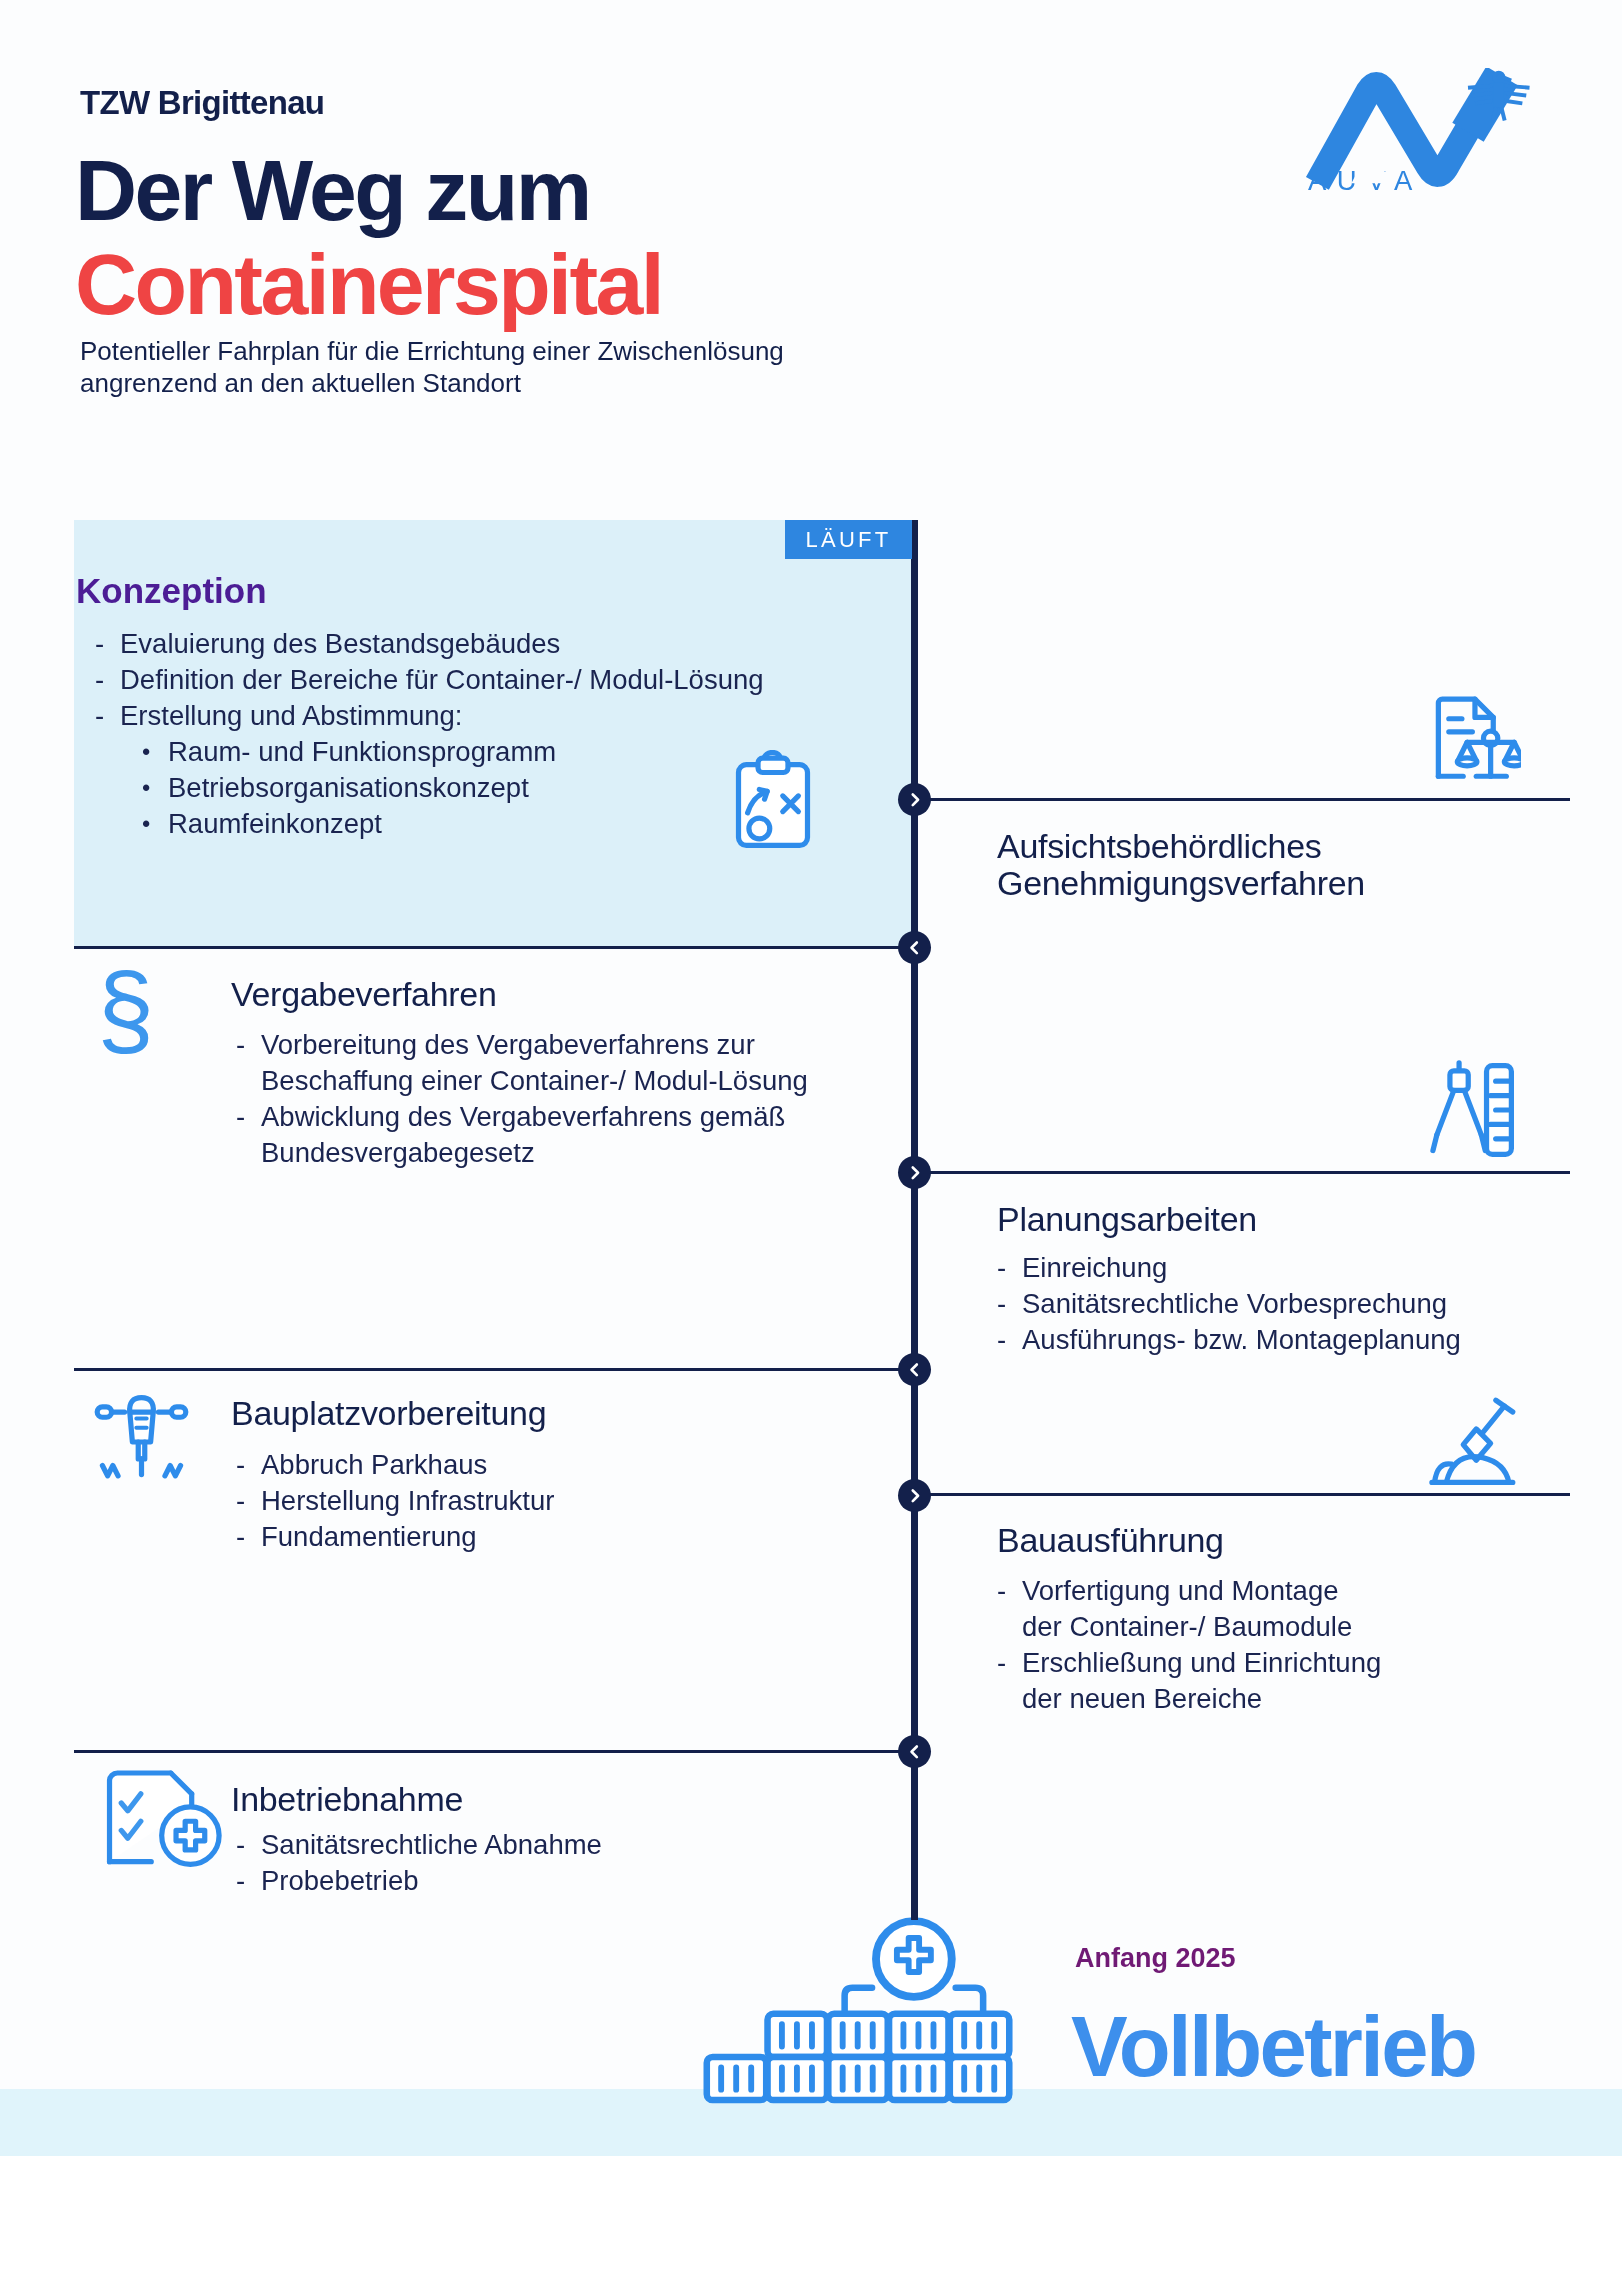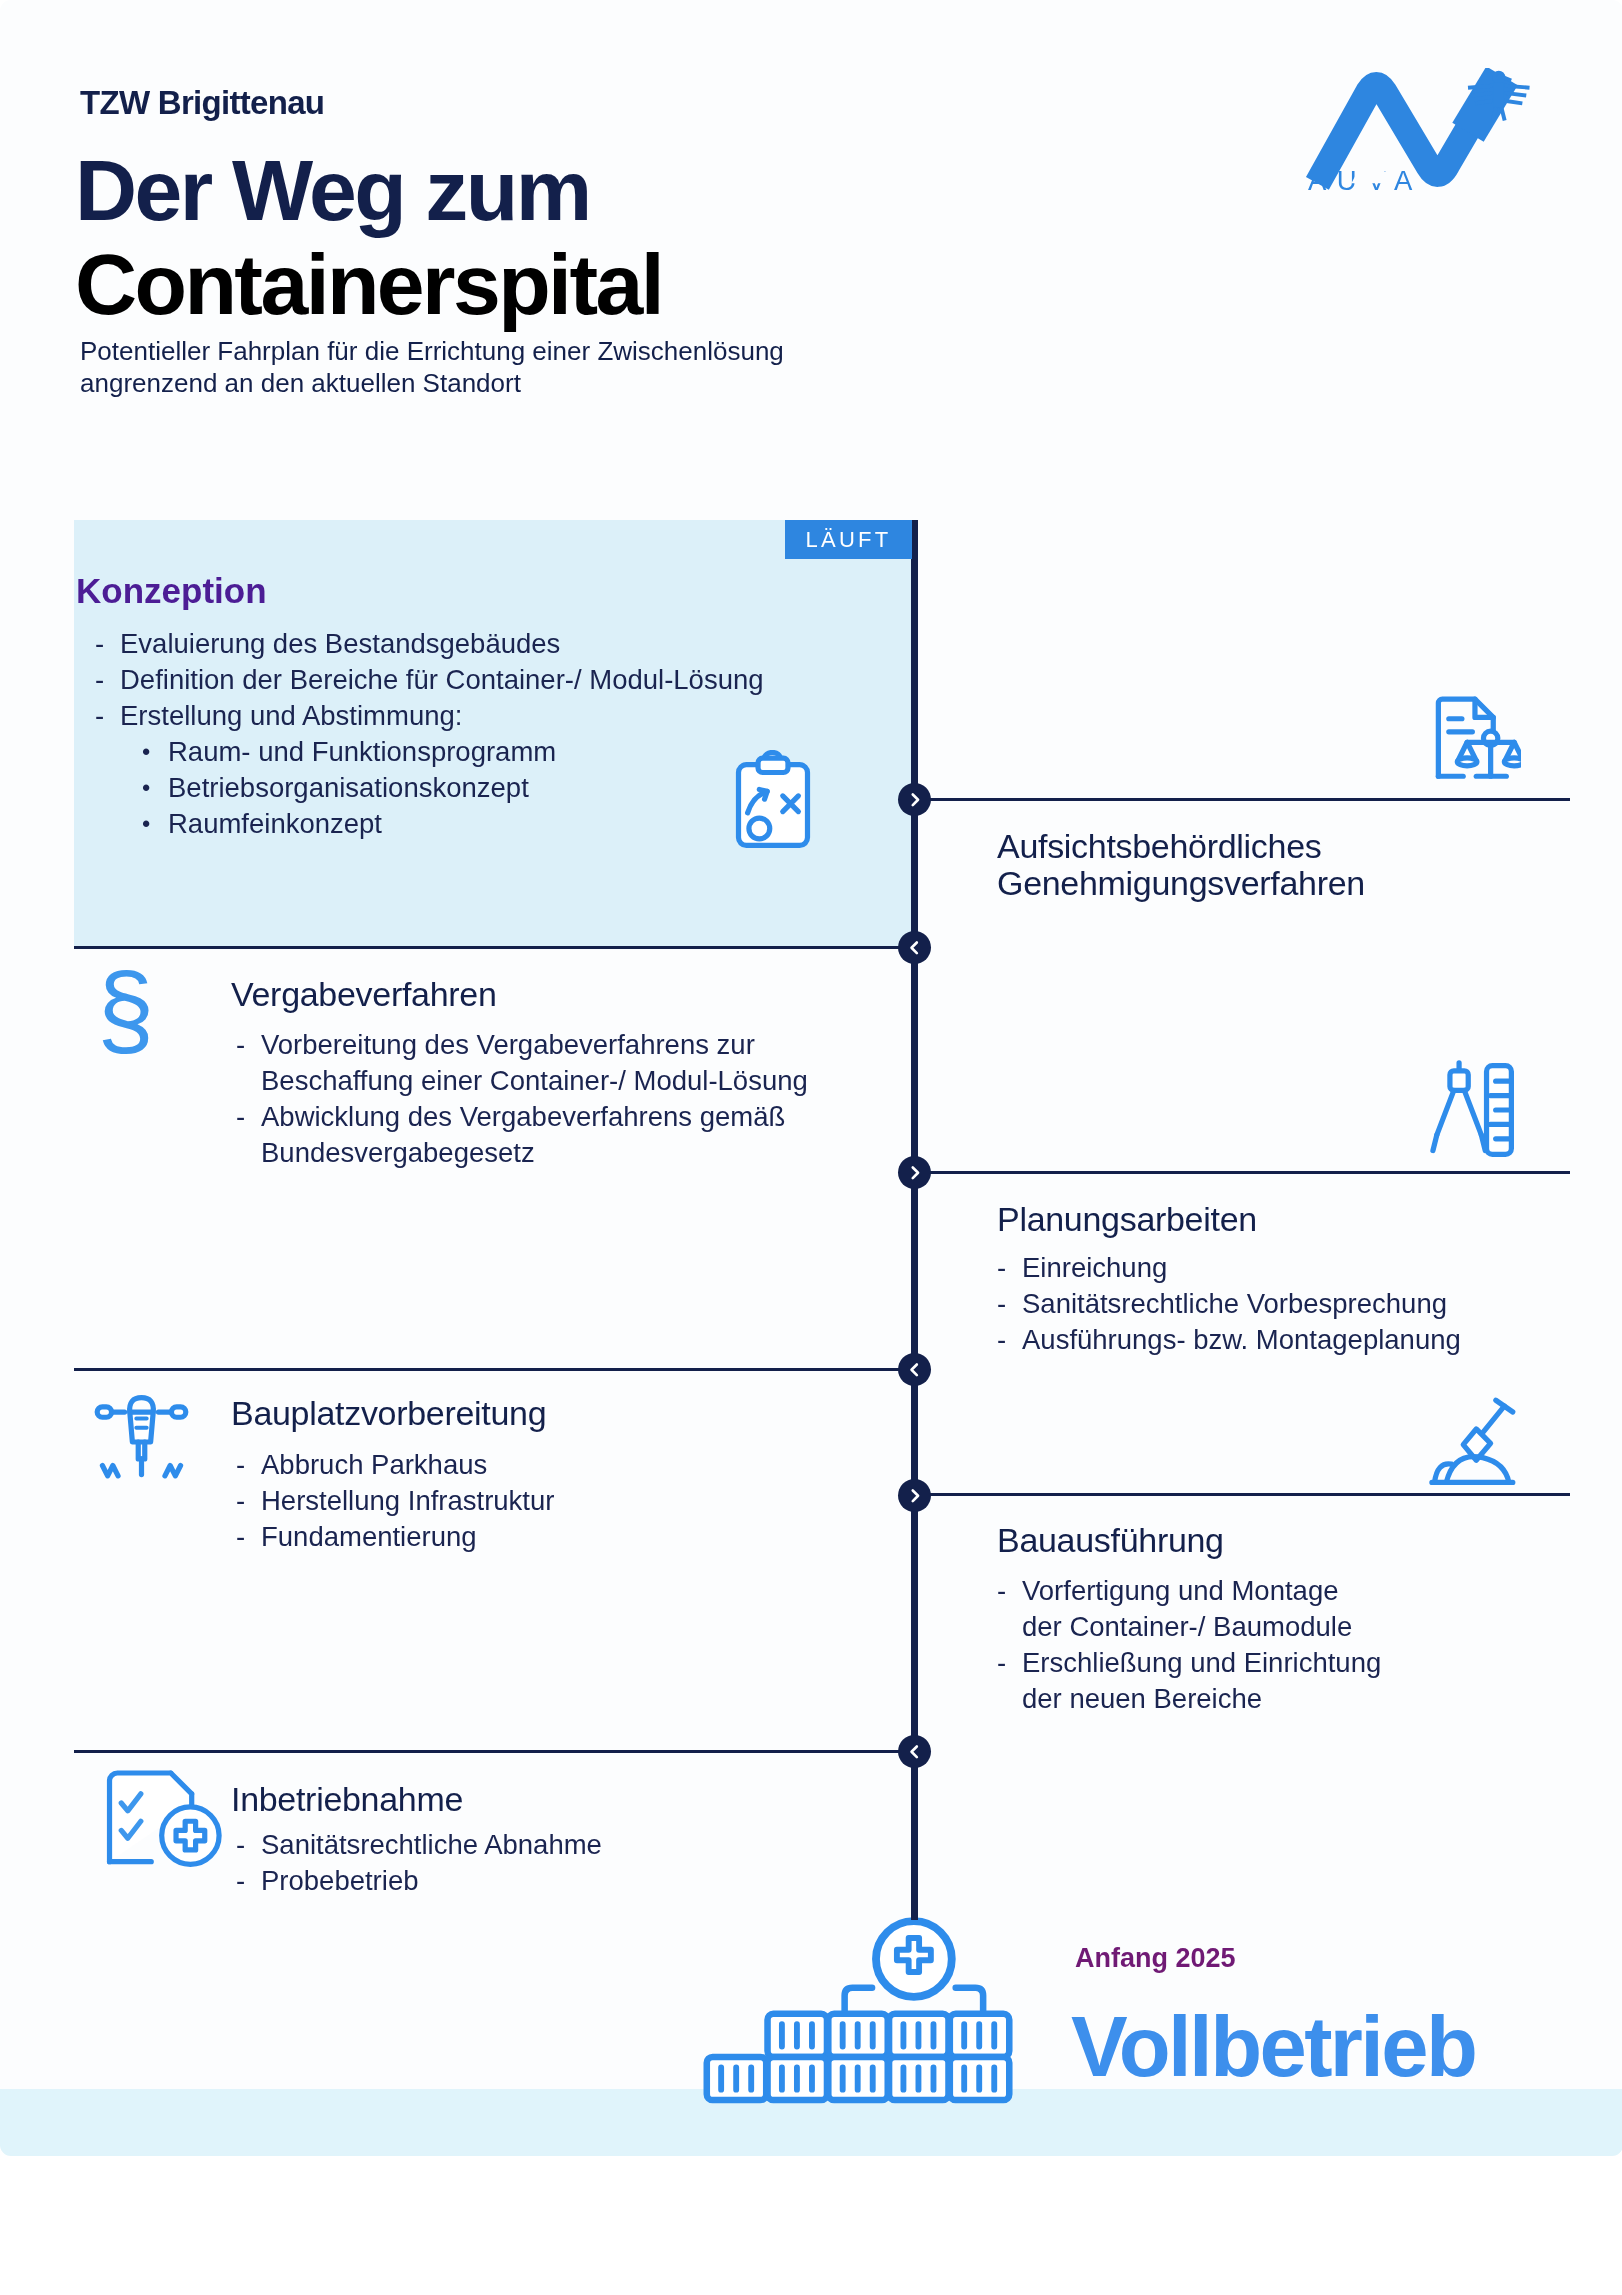--- a/index.html
+++ b/index.html
@@ -1,20 +1,20 @@
 <!DOCTYPE html>
 <html style="font-size:10.5px"><head>
 <meta charset="utf-8">
 <style>
   html,body{margin:0;padding:0;}
   body{font-family:"Liberation Sans",sans-serif;background:#fff;}
-  #poster{position:relative;width:1623px;height:2156px;background:#FCFDFE;overflow:hidden;border-radius:11px;}
+  #poster{position:relative;width:1623px;height:2156px;background:#FCFDFE;overflow:hidden;}
   .abs{position:absolute;}
   .navy{color:#13204B;}
-  .blue{color:#000000;}
+  .blue{color:#ef4444;}
 
   
   .eyebrow{left:80px;top:84px;font-size:33px;font-weight:700;letter-spacing:-0.7px;}
   .h1{left:75px;top:143px;font-size:86px;line-height:94px;font-weight:700;letter-spacing:-2.6px;}
   .h1 .l{display:block;}
   .subtitle{left:80px;top:335px;font-size:26px;line-height:32px;font-weight:400;}
   .subtitle .l{display:block;}
   .auva-label{left:1308px;top:165px;font-size:27.5px;letter-spacing:10.5px;color:#2E86E0;font-weight:400;}
 
   

